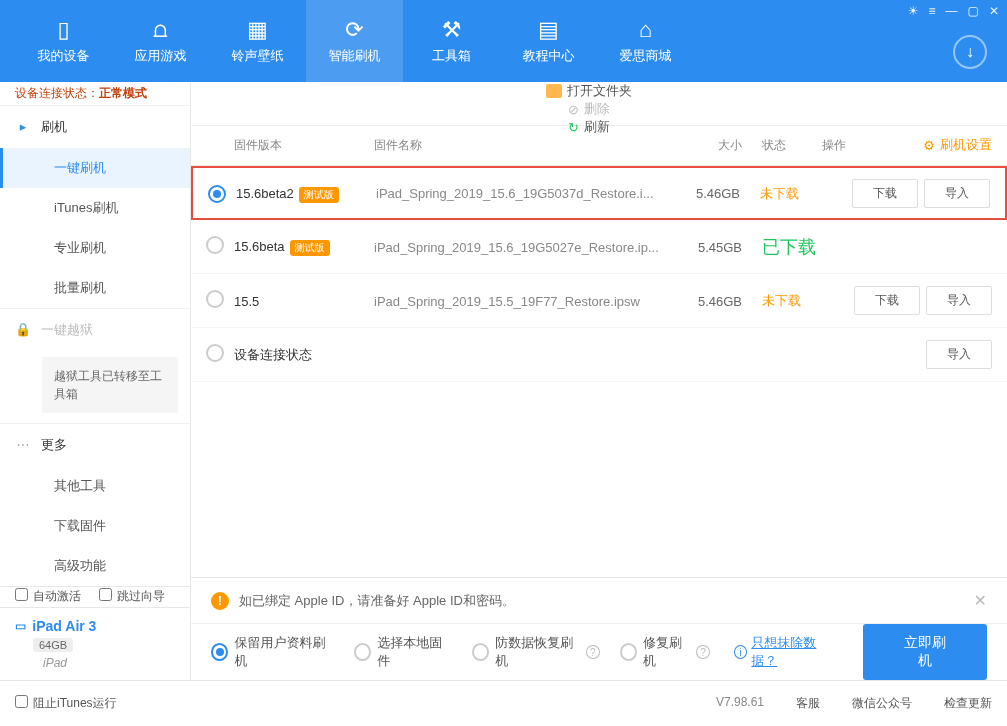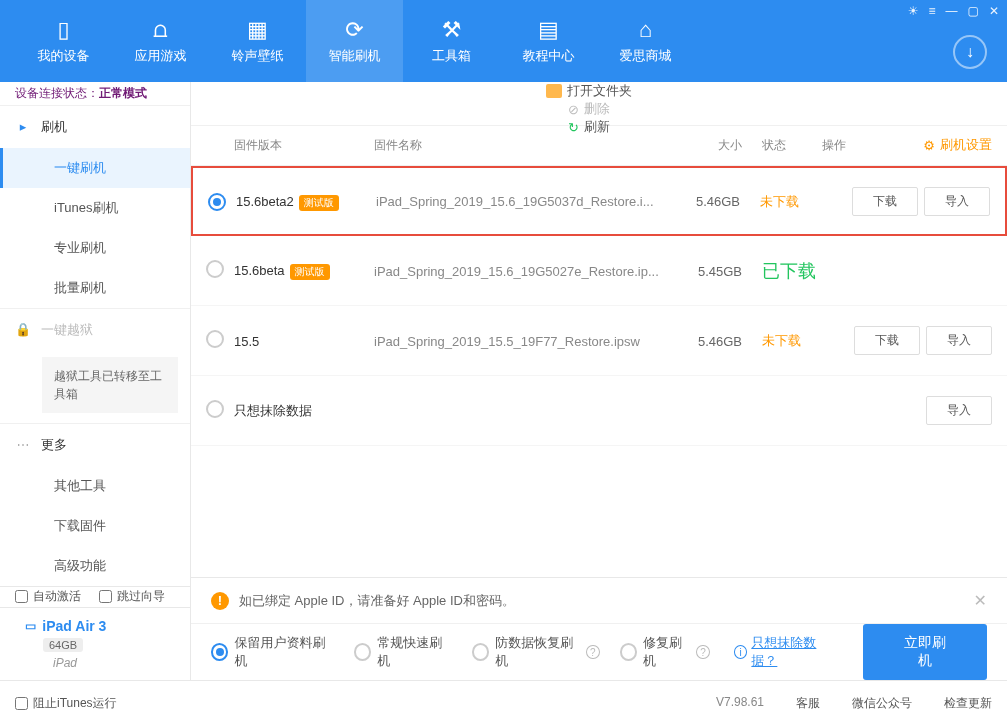--- a/index.html
+++ b/index.html
@@ -20,60 +20,60 @@
     .nav-tab-icon { font-size: 22px; margin-bottom: 4px; }
     .nav-tab-label { font-size: 13px; }
     
     .window-controls { position: absolute; right: 8px; top: 4px; display: flex; gap: 10px; }
     .window-controls span { color: #fff; font-size: 12px; cursor: pointer; opacity: 0.9; }
     .download-circle { position: absolute; right: 20px; top: 35px; width: 34px; height: 34px; border: 2px solid rgba(255,255,255,0.5); border-radius: 50%; display: flex; align-items: center; justify-content: center; color: #fff; }
     
     
     .main { display: flex; height: 598px; }
     .sidebar { width: 191px; border-right: 1px solid #e8e8e8; display: flex; flex-direction: column; }
-    .connection-status { height: 44px; display: flex; align-items: center; padding: 0 15px; font-size: 12px; color: #701a75; border-bottom: 1px solid #f0f0f0; }
+    .connection-status { height: 44px; display: flex; align-items: center; padding: 0 15px; font-size: 12px; color: #c2410c; border-bottom: 1px solid #f0f0f0; }
     .connection-status strong { font-weight: bold; }
     
     .sidebar-group { border-bottom: 1px solid #f0f0f0; }
     .sidebar-header { height: 42px; display: flex; align-items: center; padding: 0 15px; font-size: 13px; color: #333; cursor: pointer; }
     .sidebar-header .icon { width: 16px; height: 16px; margin-right: 10px; display: inline-flex; align-items: center; justify-content: center; }
     .sidebar-item { height: 40px; display: flex; align-items: center; padding-left: 54px; font-size: 13px; color: #555; cursor: pointer; }
     .sidebar-item.active { background: #eaf4fe; color: #2d8cf0; position: relative; }
     .sidebar-item.active::before { content: ''; position: absolute; left: 0; top: 0; bottom: 0; width: 3px; background: #2d8cf0; }
     .sidebar-note { margin: 6px 12px 10px 42px; padding: 10px 12px; background: #f5f5f5; font-size: 12px; color: #666; line-height: 1.5; }
     
-    .device-panel { border-top: 1px solid #e8e8e8; padding: 10px 25px; }
+    .device-panel { border-top: 1px solid #e8e8e8; padding: 10px 15px; }
     .device-name { color: #2d8cf0; font-size: 14px; font-weight: bold; display: flex; align-items: center; }
     .device-name::before { content: '▭'; color: #2d8cf0; margin-right: 6px; font-size: 12px; }
     .device-storage { display: inline-block; background: #eee; border-radius: 3px; padding: 1px 6px; font-size: 11px; color: #666; margin-top: 4px; margin-left: 18px; }
     .device-type { font-size: 12px; color: #999; margin-top: 3px; margin-left: 28px; font-style: italic; }
     
     .auto-activate { height: 40px; display: flex; align-items: center; padding: 0 15px; border-top: 1px solid #e8e8e8; gap: 18px; }
-    .checkbox-item { display: flex; align-items: center; font-size: 12px; color: #555; }
+    .checkbox-item { display: flex; align-items: flex-start; font-size: 12px; color: #555; }
     .checkbox-item input { margin-right: 5px; }
     
     
     .content { flex: 1; display: flex; flex-direction: column; position: relative; }
     .toolbar { height: 44px; display: flex; align-items: center; padding: 0 15px; border-bottom: 1px solid #f0f0f0; flex-direction: column; }
     .toolbar-btn { display: flex; align-items: center; font-size: 13px; color: #555; margin-right: 20px; cursor: pointer; }
     .toolbar-btn.disabled { color: #bbb; }
     .toolbar-btn .icon { margin-right: 5px; }
     .folder-icon { width: 16px; height: 14px; background: #ffb84d; border-radius: 2px; display: inline-block; }
     .toolbar-right { margin-left: auto; display: flex; align-items: center; color: #ff9800; font-size: 13px; cursor: pointer; }
     .gear-icon { color: #ff9800; margin-right: 5px; }
     
     .table-header { height: 40px; display: flex; align-items: center; padding: 0 15px; font-size: 12px; color: #888; border-bottom: 1px solid #f0f0f0; }
     .col-radio { width: 28px; }
     .col-version { width: 140px; }
     .col-name { flex: 1; }
     .col-size { width: 80px; text-align: right; }
     .col-status { width: 80px; padding-left: 20px; }
     .col-action { width: 170px; }
     
-    .table-row { height: 70px; display: flex; align-items: center; padding: 0 15px; border-bottom: 1px solid #f5f5f5; }
+    .table-row { height: 54px; display: flex; align-items: center; padding: 0 15px; border-bottom: 1px solid #f5f5f5; }
     .table-row.highlighted { border: 2px solid #e74c3c; }
     .radio { width: 18px; height: 18px; border: 2px solid #ccc; border-radius: 50%; display: inline-flex; align-items: center; justify-content: center; }
     .radio.checked { border-color: #2d8cf0; }
     .radio.checked::after { content: ''; width: 8px; height: 8px; background: #2d8cf0; border-radius: 50%; }
     .badge { display: inline-block; background: #ff9800; color: #fff; font-size: 10px; padding: 1px 5px; border-radius: 3px; margin-left: 5px; }
     .version-text { font-size: 13px; color: #333; font-weight: 500; }
     .name-text { font-size: 13px; color: #888; }
     .size-text { font-size: 13px; color: #666; }
     .status-orange { color: #ff9800; font-size: 13px; }
     .status-green { color: #22c55e; font-size: 18px; }
@@ -248,21 +248,21 @@
         <div class="table-row">
     <div class="col-radio"><span class="radio "></span></div>
     <div class="col-version"><span class="version-text">15.5</span></div>
           <div class="col-name"><span class="name-text">iPad_Spring_2019_15.5_19F77_Restore.ipsw</span></div>
     <div class="col-size"><span class="size-text">5.46GB</span></div>
     <div class="col-status"><span class="status-orange">未下载</span></div>
     <div class="col-action" style="text-align:right"><span class="action-btn">下载</span><span class="action-btn">导入</span></div>
   </div>
         <div class="table-row">
     <div class="col-radio"><span class="radio "></span></div>
-    <div class="col-version"><span class="version-text">只想抹除数据</span></div>
+    <div class="col-version"><span class="version-text">设备连接状态</span></div>
           <div class="col-name"></div>
     <div class="col-size"><span class="size-text"></span></div>
     <div class="col-status"><span class="status-orange"></span></div>
     <div class="col-action" style="text-align:right"><span class="action-btn">导入</span></div>
   </div>
       </div>
 
     <div class="bottom-panel">
       <div class="alert-row">
         <span class="alert-icon">!</span>
@@ -270,21 +270,21 @@
         <span class="alert-close">✕</span>
       </div>
       <div class="options-row">
         <div id="radio-options" style="display:flex;gap:20px">
             <div class="radio-option">
               <span class="radio checked"></span>
               <span>保留用户资料刷机</span>
             </div>
             <div class="radio-option">
               <span class="radio "></span>
-              <span>常规快速刷机</span>
+              <span>选择本地固件</span>
             </div>
             <div class="radio-option">
               <span class="radio "></span>
               <span>防数据恢复刷机</span>
               <span class="help-icon">?</span>
             </div>
             <div class="radio-option">
               <span class="radio "></span>
               <span>修复刷机</span>
               <span class="help-icon">?</span>

